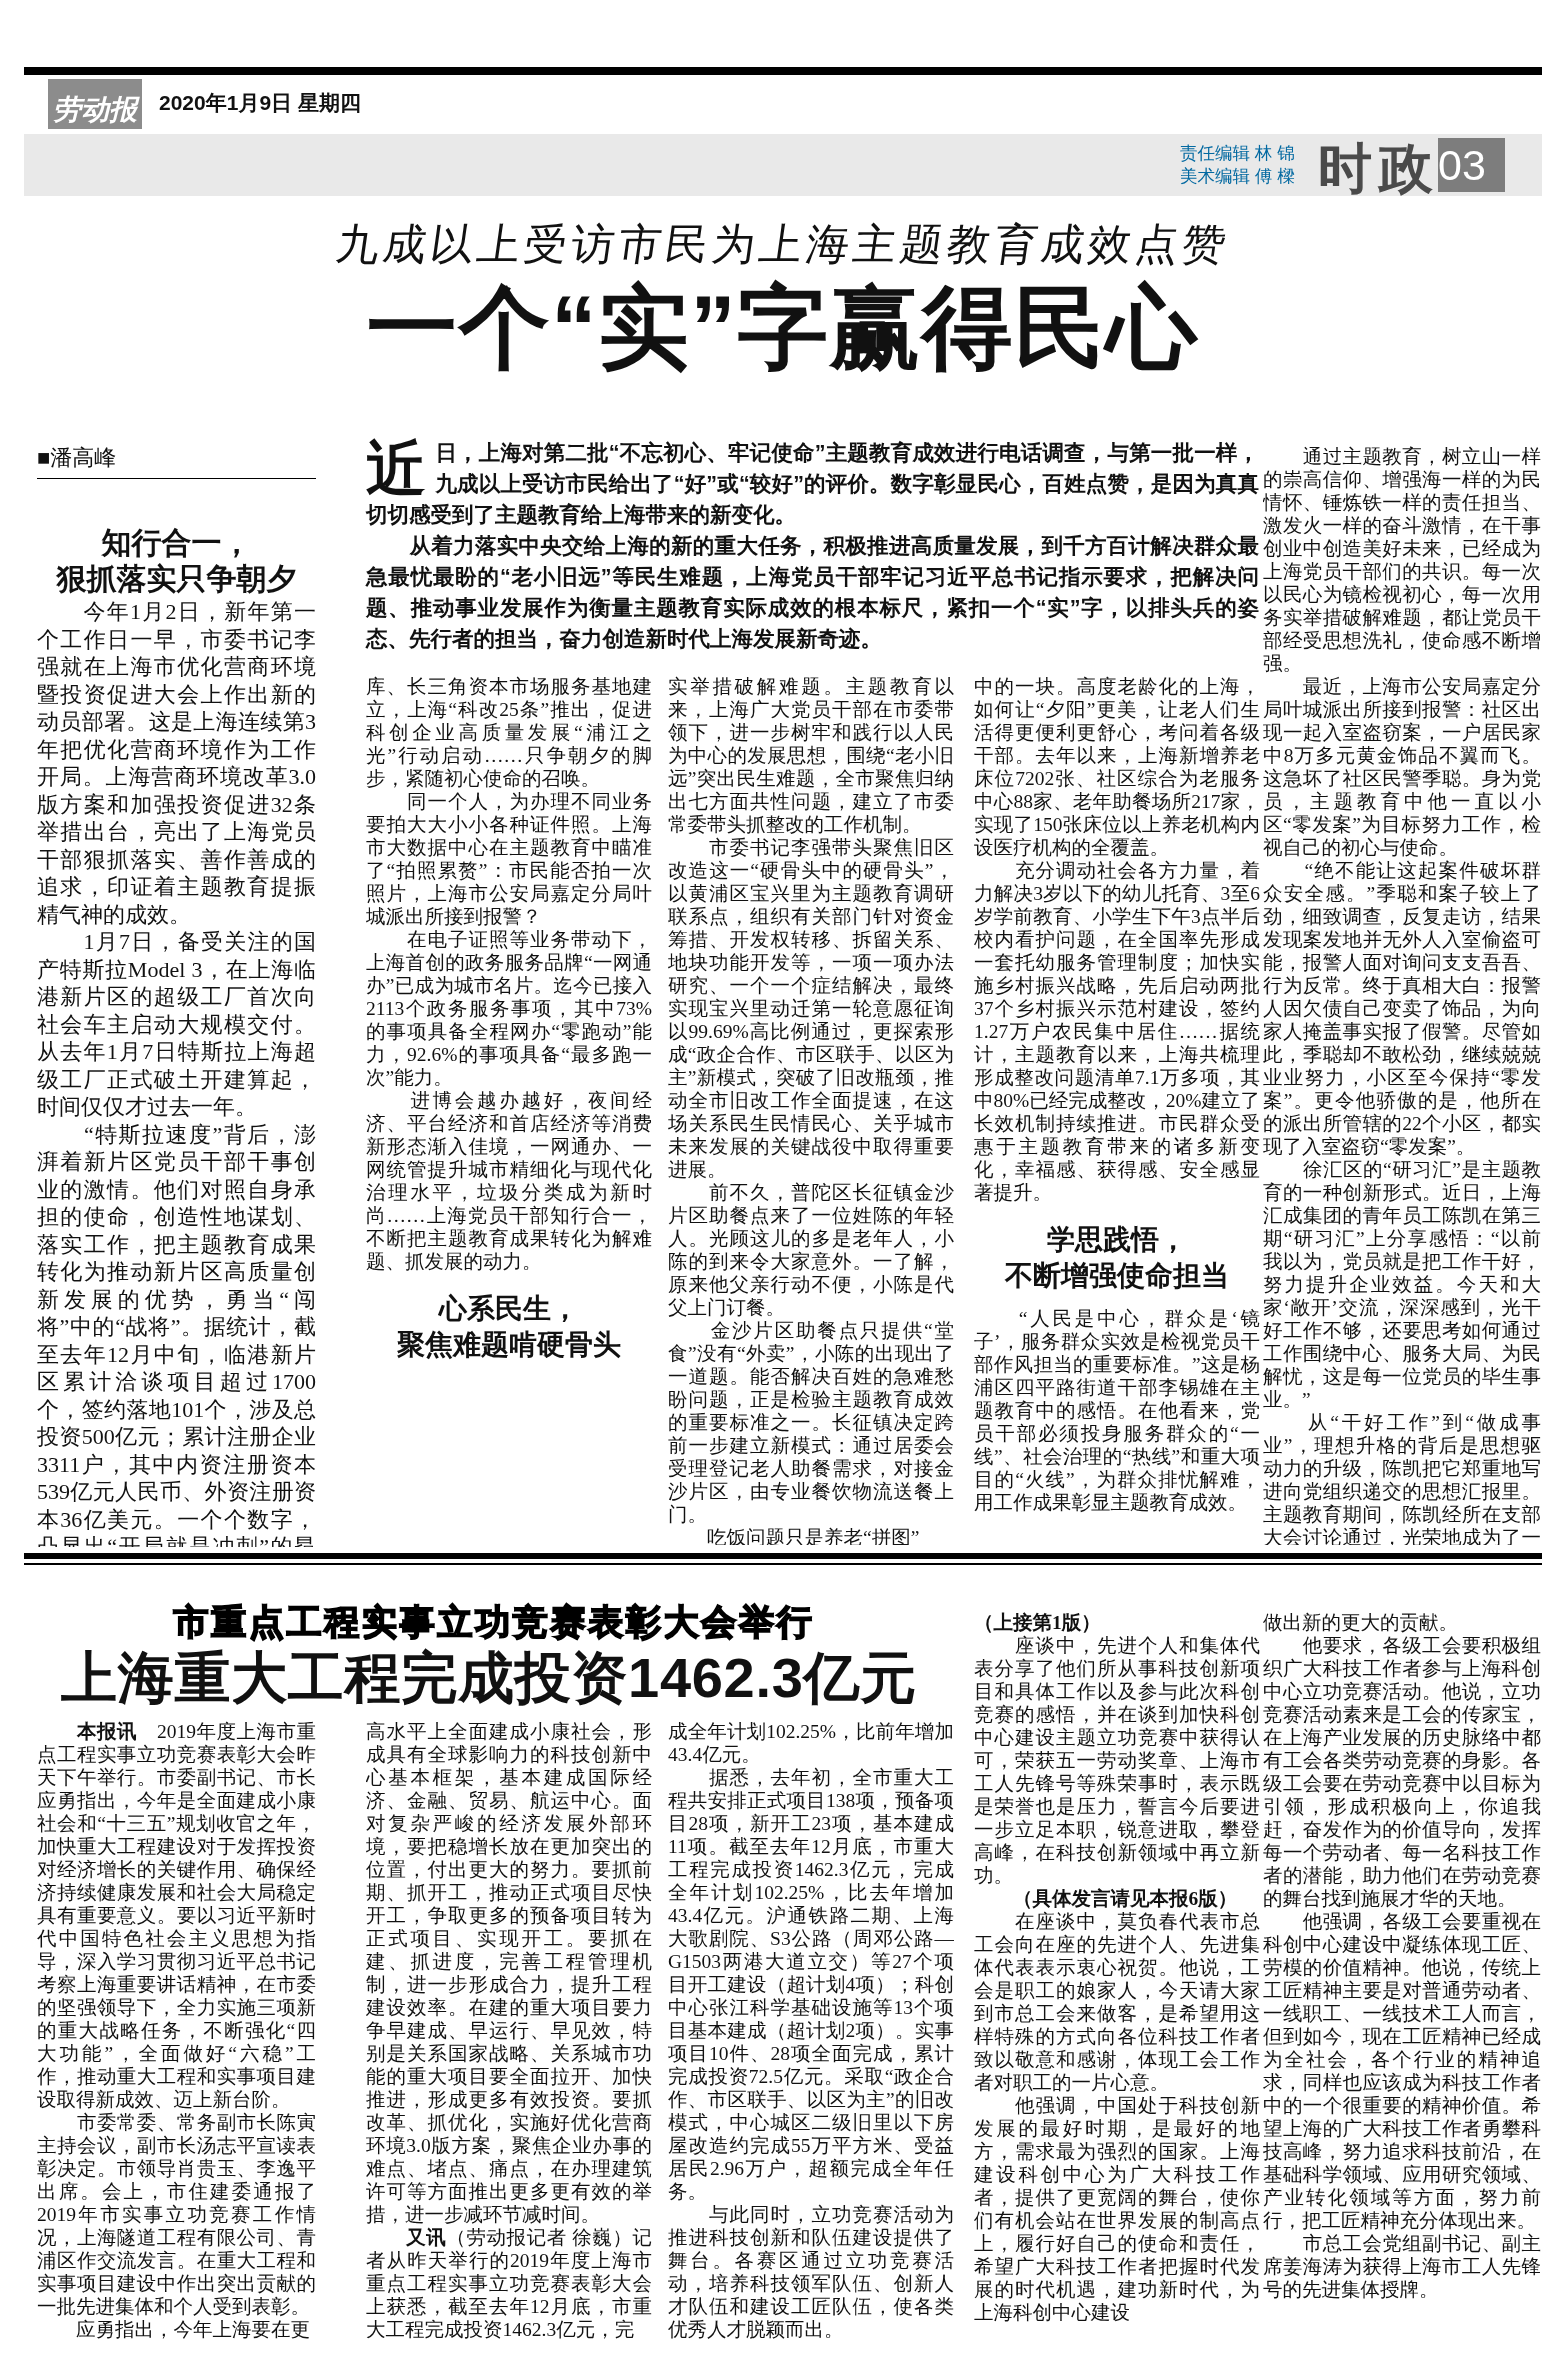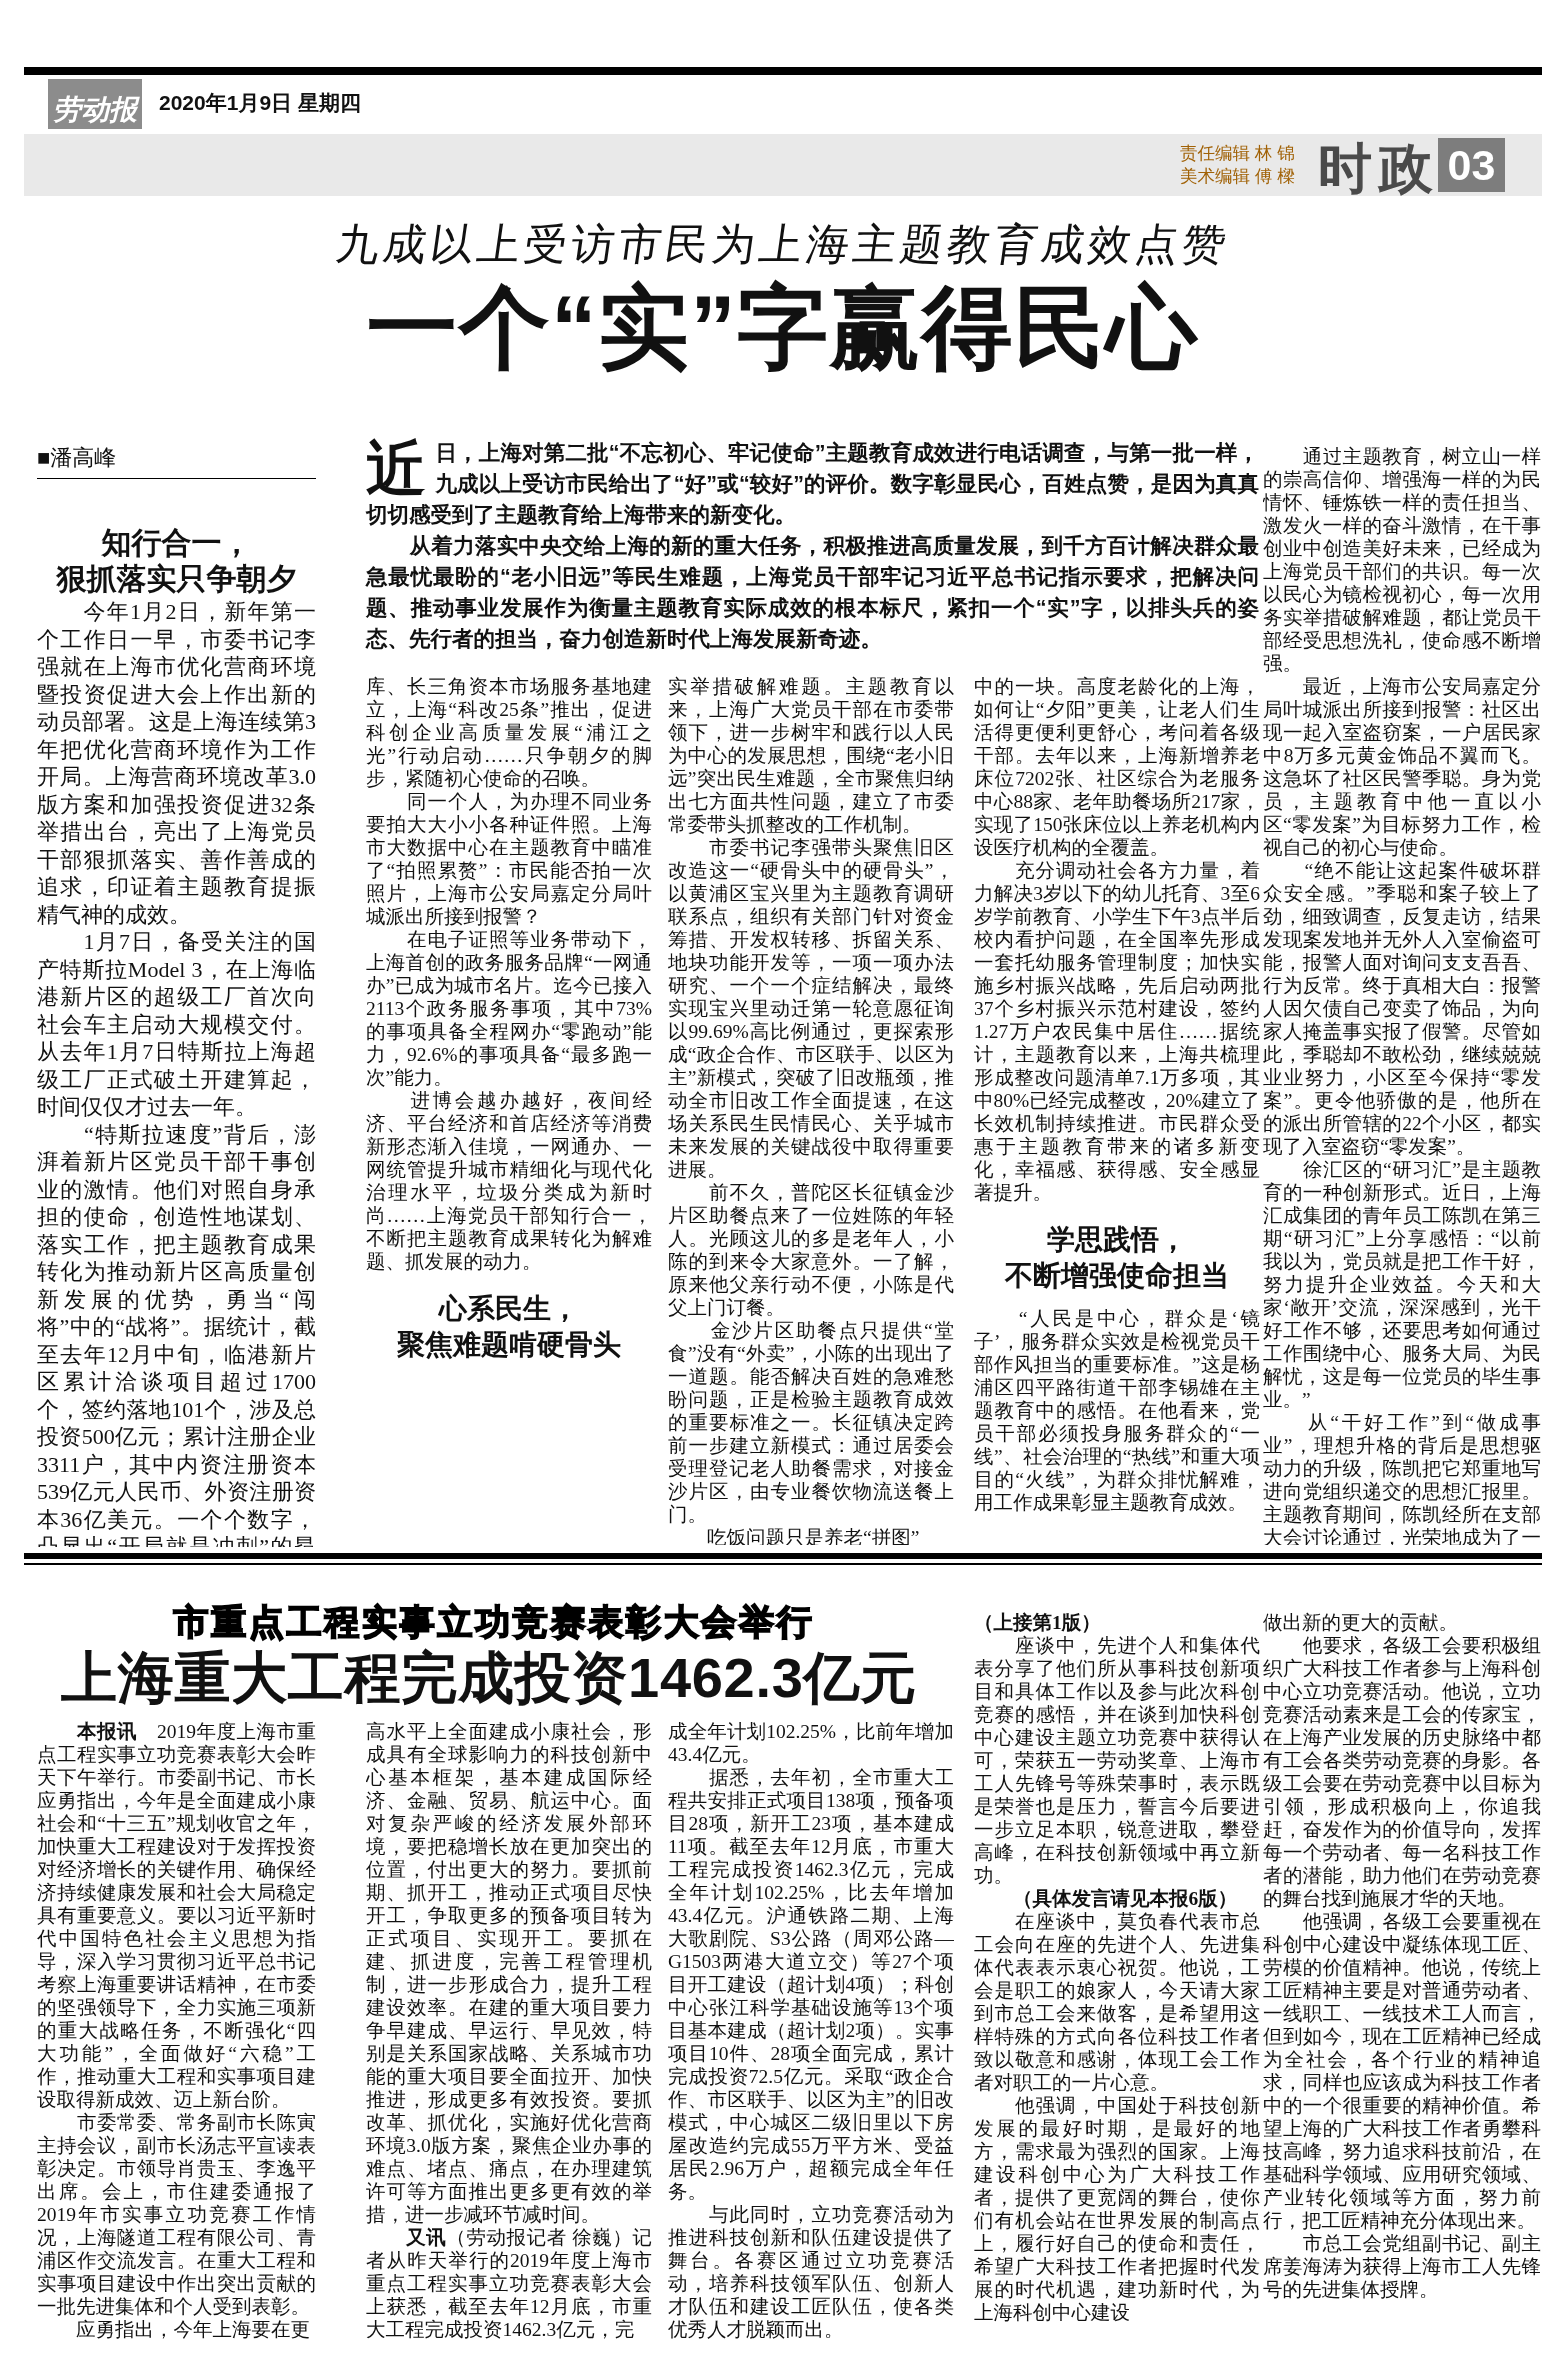--- a/index.html
+++ b/index.html
@@ -6,26 +6,26 @@
   #page{position:relative;width:1565px;height:2377px;background:#ffffff;overflow:hidden;
         font-family:"Liberation Serif","DejaVu Serif",serif;color:#111;}
   .abs{position:absolute;}
   
   #topbar{left:23.5px;top:67px;width:1518px;height:8px;background:#000;}
   #logoBox{left:48px;top:79px;width:94px;height:50px;background:#8c8c8c;color:#fff;
            display:flex;align-items:flex-end;justify-content:center;
            font-family:"DejaVu Serif",serif;font-style:italic;font-weight:bold;font-size:28px;}
   #dateline{left:159px;top:89px;font-family:"Liberation Sans",sans-serif;font-weight:bold;font-size:21px;}
   #grayband{left:23.5px;top:134px;width:1518px;height:62px;background:#e9e9e9;}
-  #editors{left:1180px;top:142px;font-family:"Liberation Sans",sans-serif;font-size:17.5px;line-height:23px;color:#a16207;text-align:right;}
+  #editors{left:1180px;top:142px;font-family:"Liberation Sans",sans-serif;font-size:17.5px;line-height:23px;color:#0369a1;text-align:right;}
   #sectionName{left:1318px;top:133px;font-family:"DejaVu Serif",serif;font-weight:bold;
                font-size:54px;color:#4a4a4a;letter-spacing:6.7px;}
   #pageNoBox{left:1438px;top:138px;width:67px;height:54px;background:#7d7d7d;color:#fff;
-             display:flex;align-items:center;justify-content:center;
-             font-family:"Liberation Sans",sans-serif;font-weight:bold;font-size:43px;}
+             display:flex;align-items:center;
+             font-family:"Liberation Sans",sans-serif;font-weight:normal;font-size:43px;}
   
   #kicker1{left:111px;top:216px;width:1344px;text-align:center;
            font-family:"Liberation Sans",sans-serif;font-size:43px;letter-spacing:4px;
            transform:skewX(-8deg);}
   #headline1{left:23.5px;top:267px;width:1518px;text-align:center;
              font-family:"Liberation Sans",sans-serif;font-weight:900;font-size:91px;letter-spacing:1.3px;}
   
   .col{position:absolute;text-align:justify;overflow:hidden;}
   .body{font-size:19.5px;line-height:23px;}
   .commentary{font-size:22px;line-height:27.5px;}

